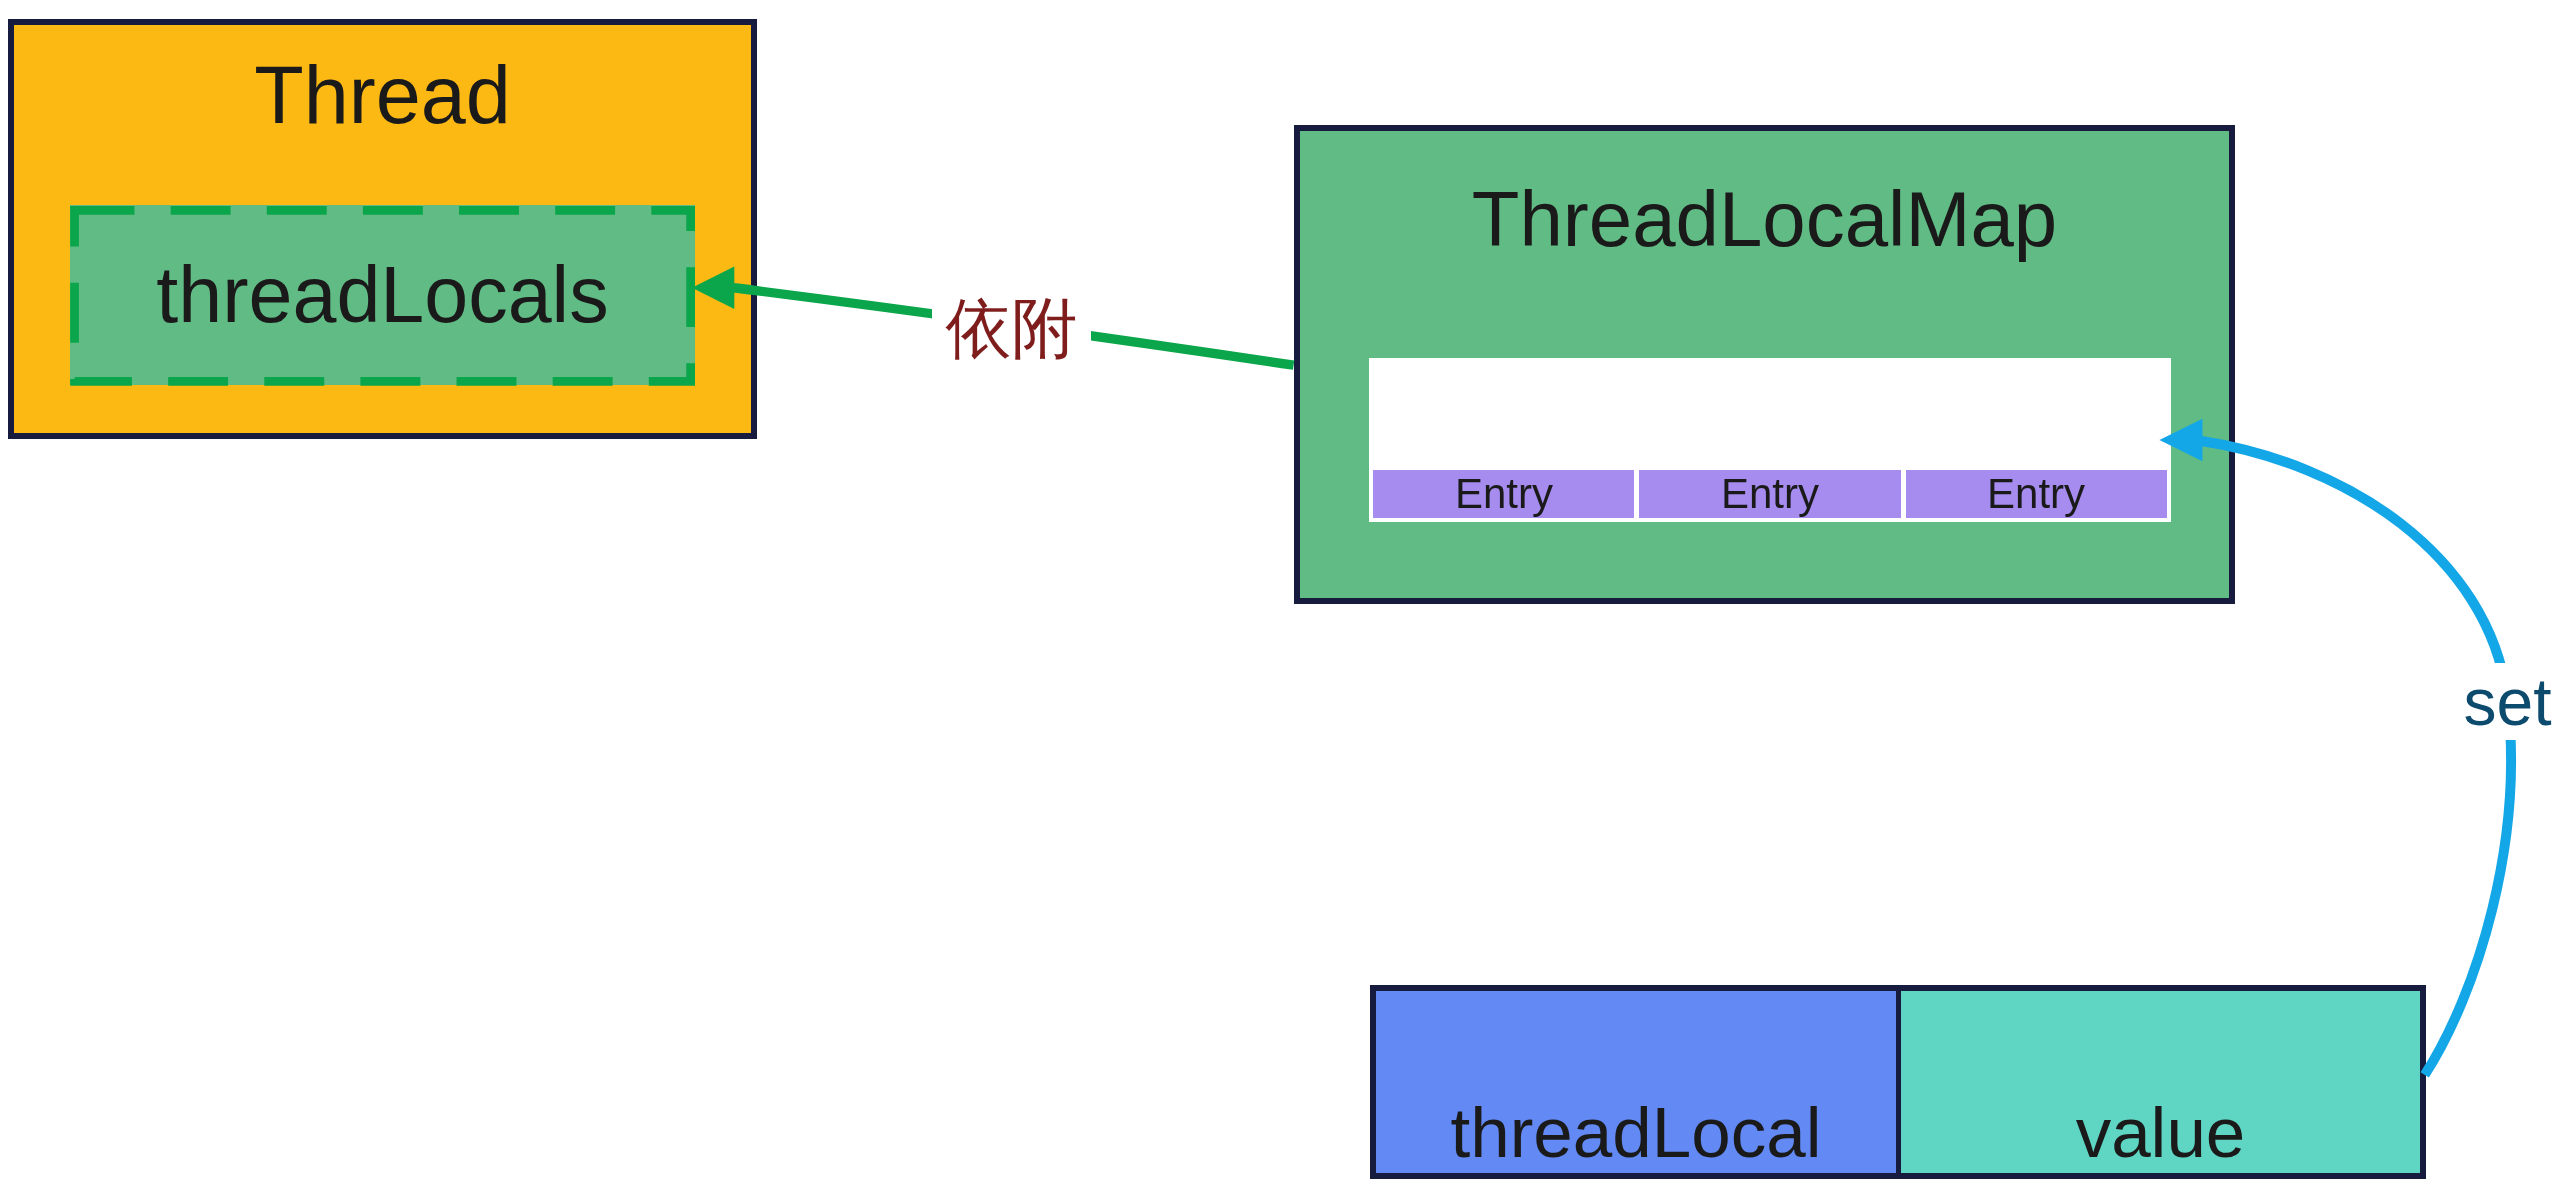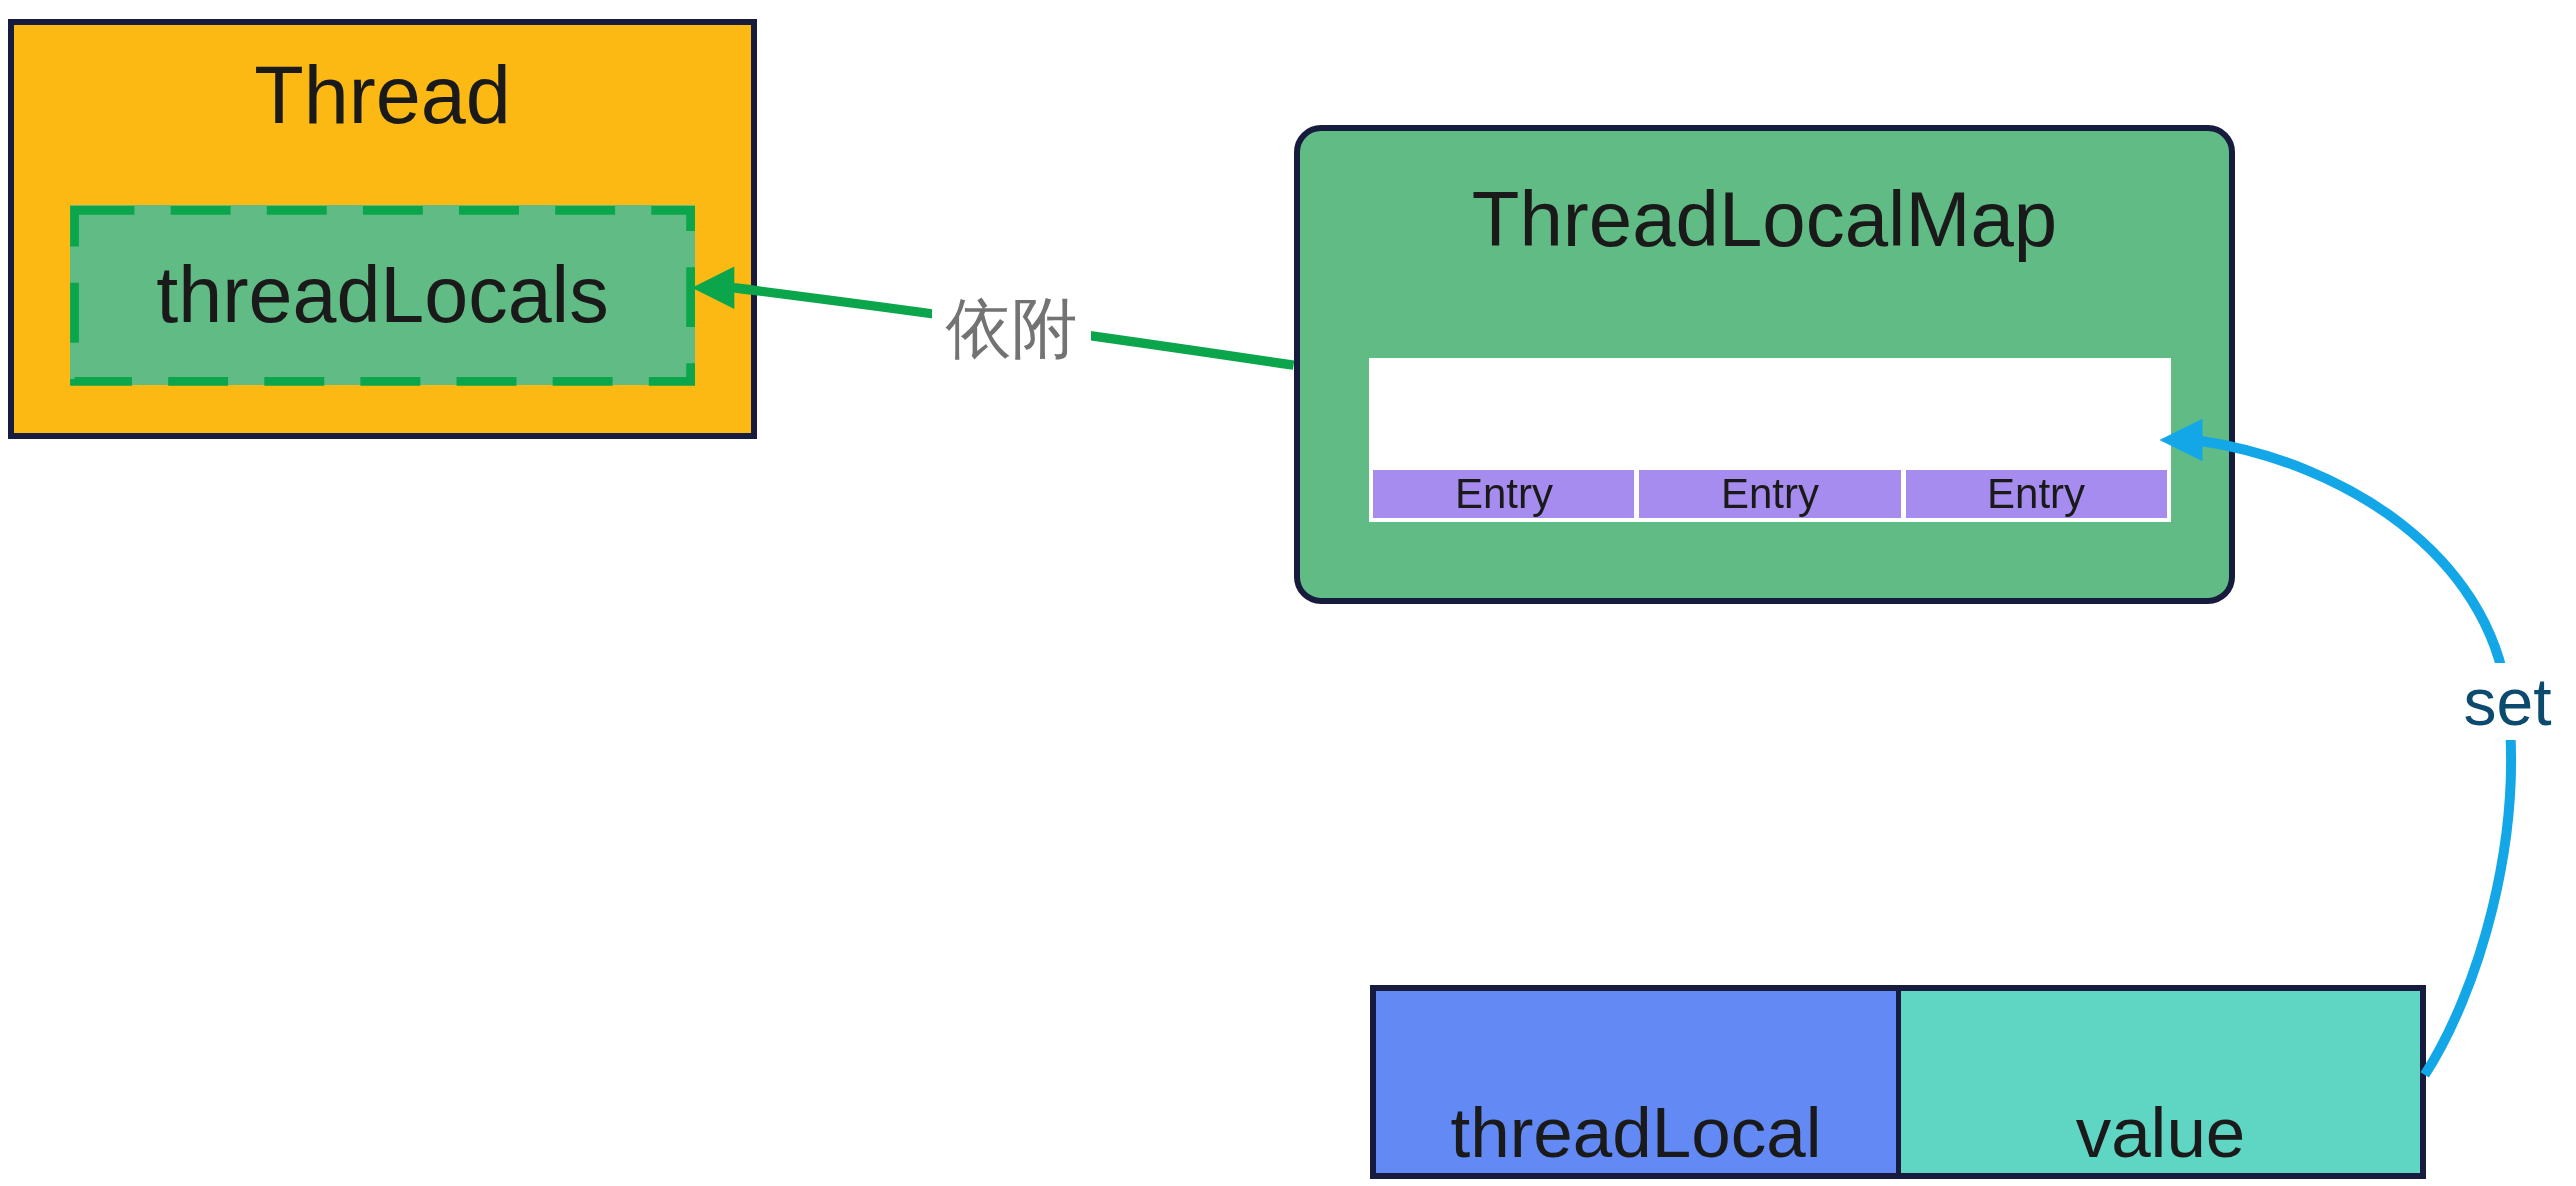--- a/index.html
+++ b/index.html
@@ -9,42 +9,42 @@
   }
   .box{position:absolute;box-sizing:border-box;border:6.2px solid #171c3e;}
   .thread-box{left:8px;top:19.4px;width:749px;height:420px;background:#fcb913;}
   .box-title{position:absolute;left:0;width:100%;text-align:center;line-height:82px;white-space:nowrap;}
   .thread-title{top:29px;font-size:81px;}
   .tl-field{
     position:absolute;left:56px;top:180px;width:625px;height:180px;
     background:#61bb84;display:flex;align-items:center;justify-content:center;
     font-size:79px;
   }
-  .tlm-box{left:1294px;top:125px;width:941px;height:479px;background:#61bb84;border-radius:27px;}
+  .tlm-box{left:1294px;top:125px;width:941px;height:479px;background:#61bb84;}
   .tlm-title{top:47px;font-size:78px;}
   .entries{
     position:absolute;left:69px;top:227px;width:802px;height:164px;
     background:#ffffff;box-sizing:border-box;padding:4.4px;
     display:flex;gap:5px;align-items:flex-end;
   }
   .entry{
     flex:1;background:#a78cef;display:flex;align-items:center;justify-content:center;
     font-size:42px;
   }
   .pair-box{left:1370px;top:985px;width:1056px;height:194px;background:#171c3e;display:flex;}
   .pair-cell{display:flex;align-items:flex-end;justify-content:center;font-size:71px;height:100%;box-sizing:border-box;}
   .pair-key{width:520px;background:#6289f4;}
   .pair-divider{width:5px;background:#171c3e;height:100%;}
   .pair-value{flex:1;background:#5fd6c4;}
   .overlay{position:absolute;left:0;top:0;width:2576px;height:1186px;pointer-events:none;}
   .edge-label{
     position:absolute;display:flex;align-items:center;justify-content:center;
     background:#ffffff;white-space:nowrap;
   }
-  .attach-label{left:932px;top:291px;width:159px;height:75px;font-size:66px;color:#737373;}
+  .attach-label{left:932px;top:291px;width:159px;height:75px;font-size:66px;color:#7f1d1d;}
   .set-label{left:2452px;top:663px;width:111px;height:77px;font-size:66px;color:#0c4a6e;}
 </style>
 </head>
 <body>
 
 <div class="canvas">
 
   <div class="box thread-box">
     <div class="box-title thread-title">Thread</div>
     <div class="tl-field">

